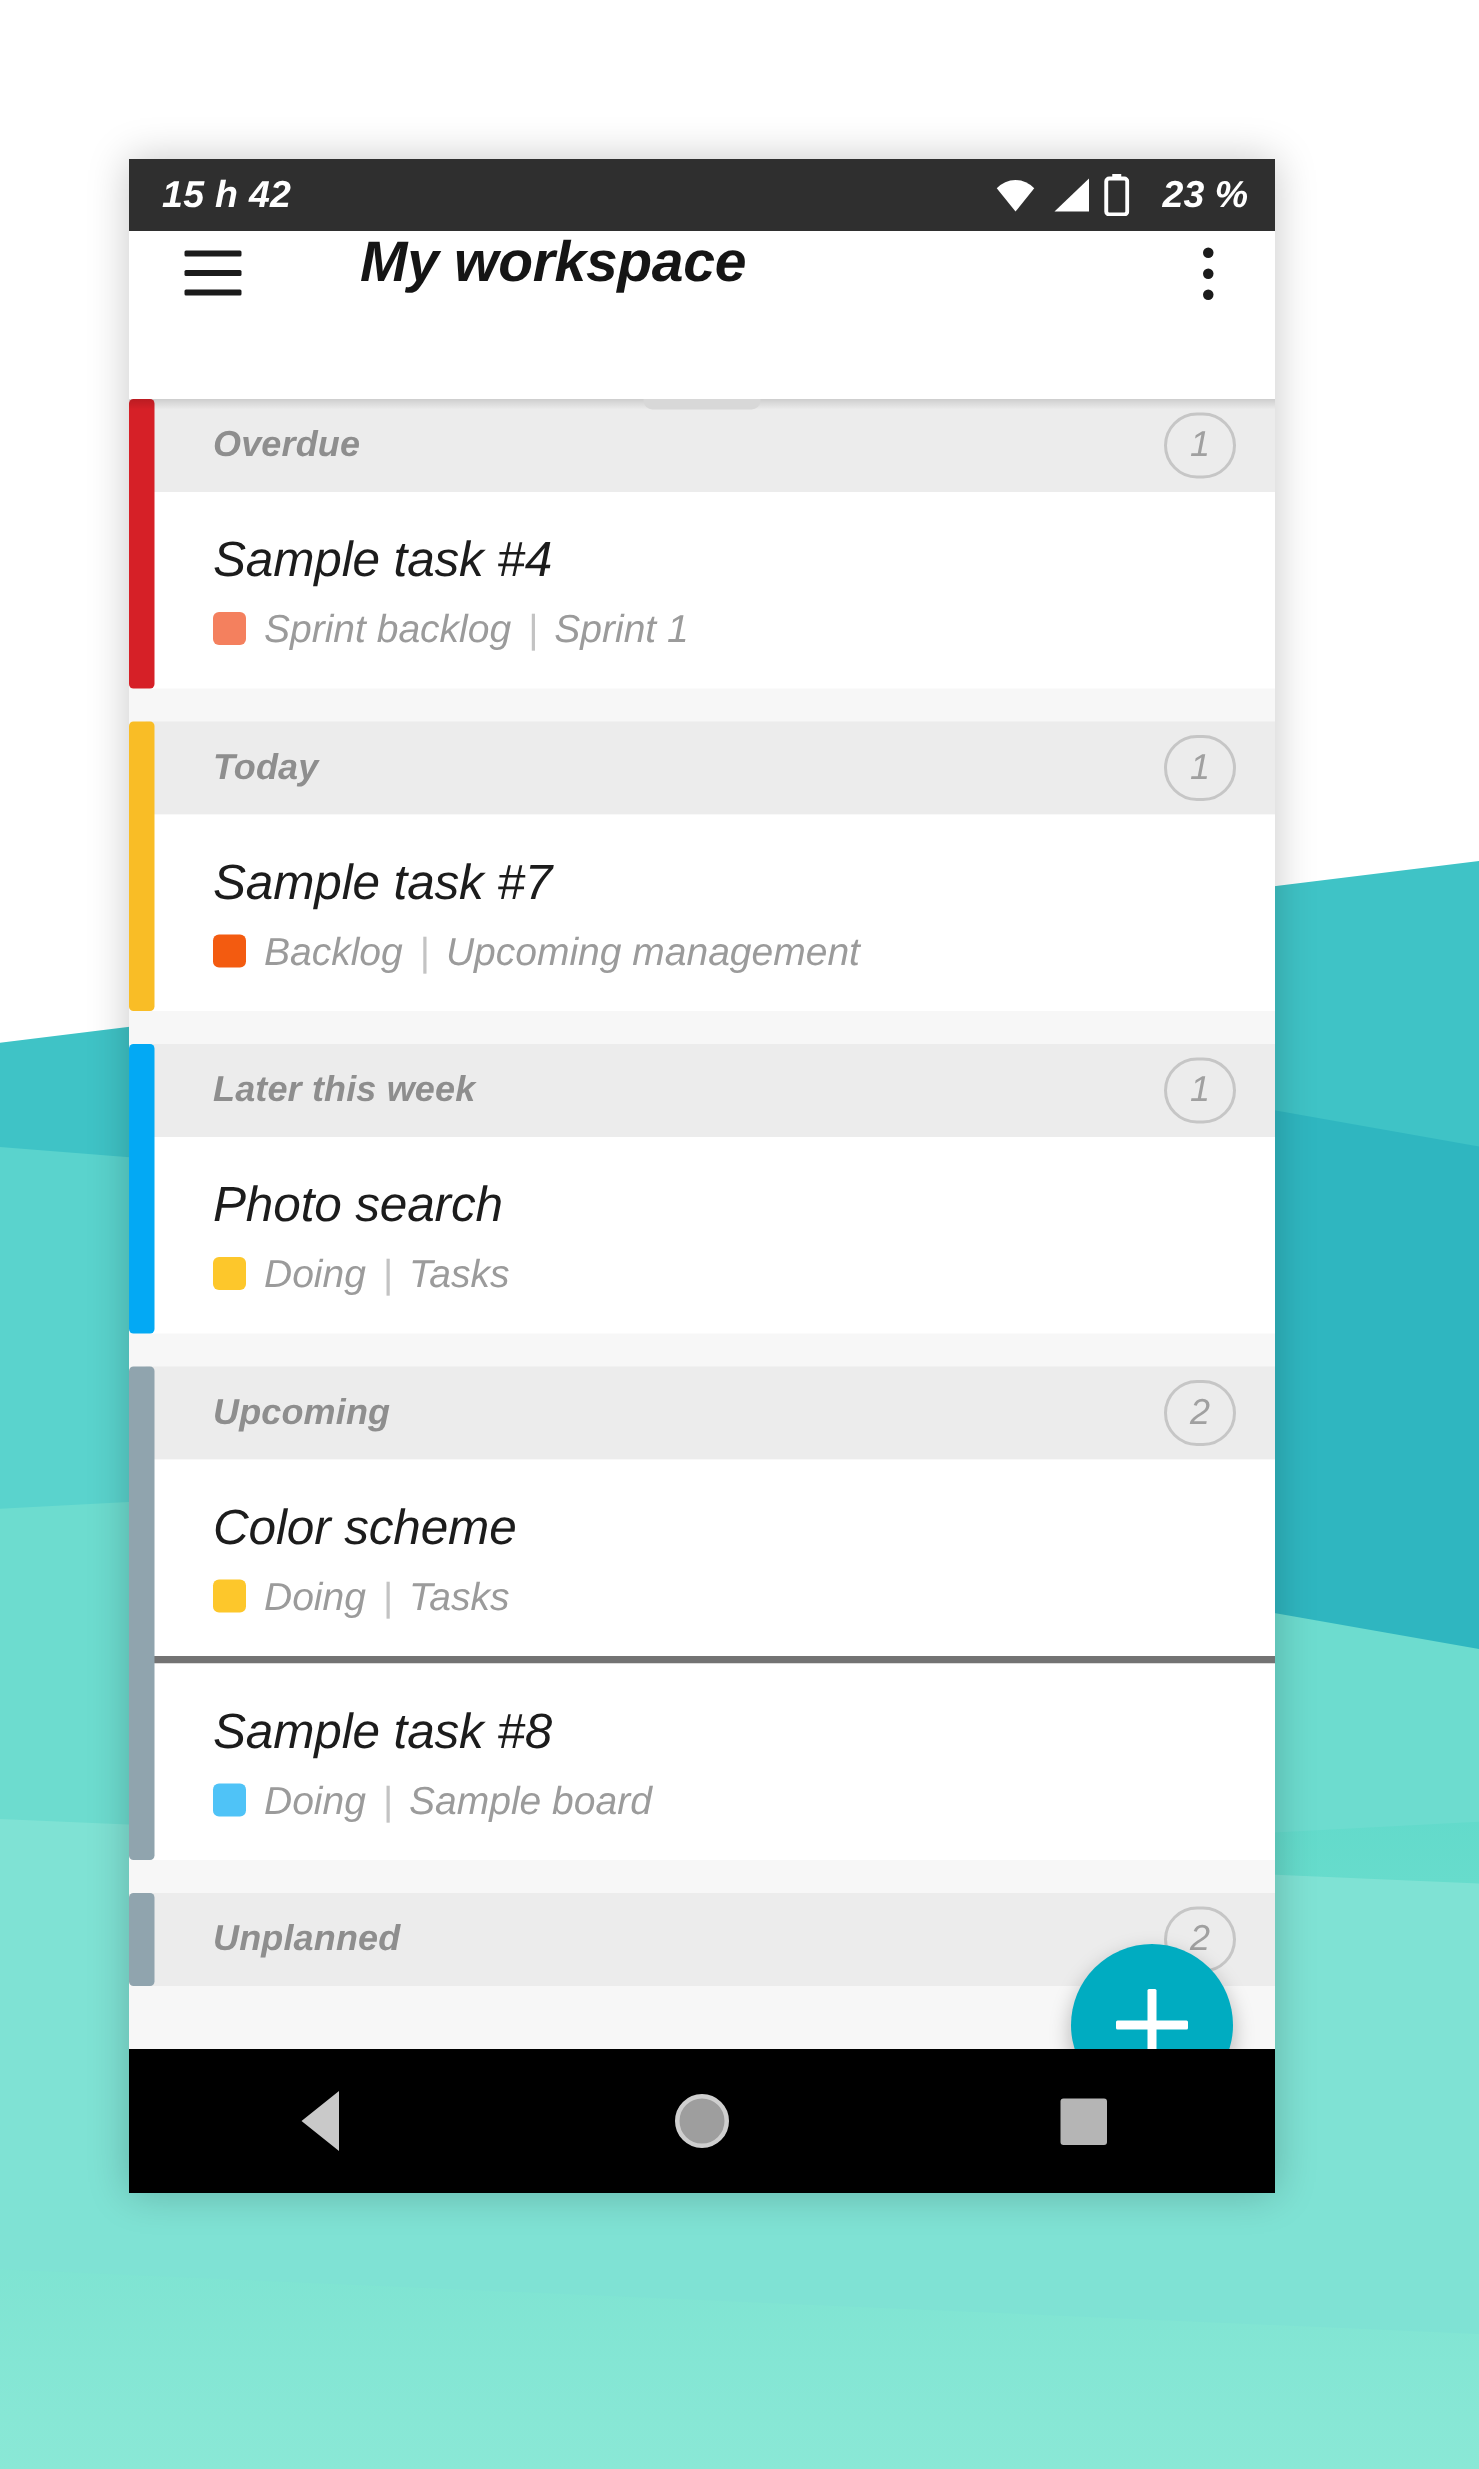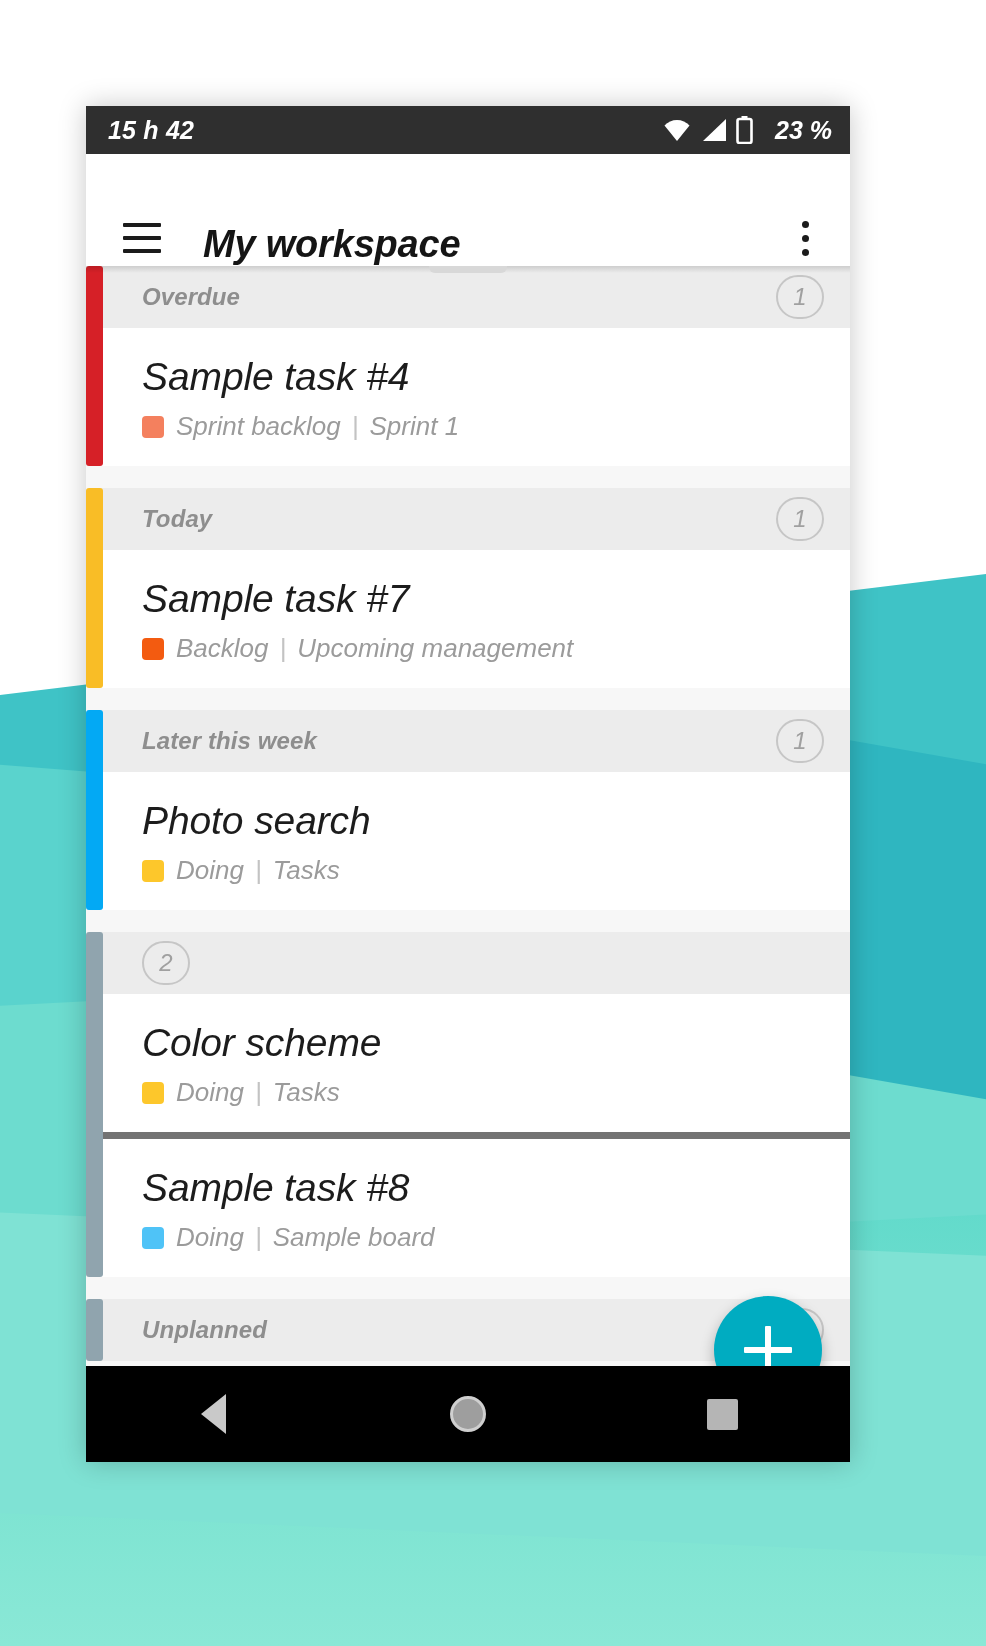--- a/index.html
+++ b/index.html
@@ -99,25 +99,26 @@
     font-weight: bold;
     margin-left: 14px;
   }
   .sticon { display:block; }
 
   
   #appbar {
     height: 112px;
     background: #ffffff;
     display: flex;
-    align-items: flex-end;
+    align-items: flex-start;
     padding: 0 20px 0 28px;
     flex: 0 0 auto;
     position: relative;
     z-index: 4;
+    gap: 37px;
   }
   #menu-btn {
     width: 56px; height: 56px;
     display: flex; flex-direction: column;
     justify-content: center; align-items: center;
     gap: 9px;
     cursor: pointer;
   }
   #menu-btn i {
     display:block; width: 38px; height: 4px; background: #1b1b1b; border-radius: 1px;
@@ -200,25 +201,25 @@
     font-size: 24px;
     display:flex; align-items:center; justify-content:center;
     padding: 0 11px;
     background: transparent;
   }
 
   .task {
     background: #ffffff;
     margin-left: 11px;
     padding: 26px 26px 24px 45px;
-    border-bottom: 7px solid #737373;
+    border-bottom: 5px solid #737373;
   }
   .task:last-child { border-bottom: none; }
   .task-title {
-    font-size: 39px;
+    font-size: 33px;
     color: #1c1c1c;
     line-height: 1.18;
     margin-bottom: 11px;
     letter-spacing: -0.1px;
   }
   .task-meta {
     display: flex;
     align-items: center;
     font-size: 26px;
     color: #9b9b9b;
@@ -375,20 +376,21 @@
                 <span class="meta-chip" style="background: rgb(253, 199, 43);"></span>
                 <span>Doing</span>
                 <span class="meta-sep">|</span>
                 <span>Tasks</span>
               </div>
             </div>
           </div>
           <div class="group">
             <div class="group-bar" style="background: rgb(144, 164, 174);"></div>
             <div class="group-header">
+              <div class="group-title">Upcoming</div>
               <div class="group-count">2</div>
             </div>
             <div class="task">
               <div class="task-title">Color scheme</div>
               <div class="task-meta">
                 <span class="meta-chip" style="background: rgb(253, 199, 43);"></span>
                 <span>Doing</span>
                 <span class="meta-sep">|</span>
                 <span>Tasks</span>
               </div>

